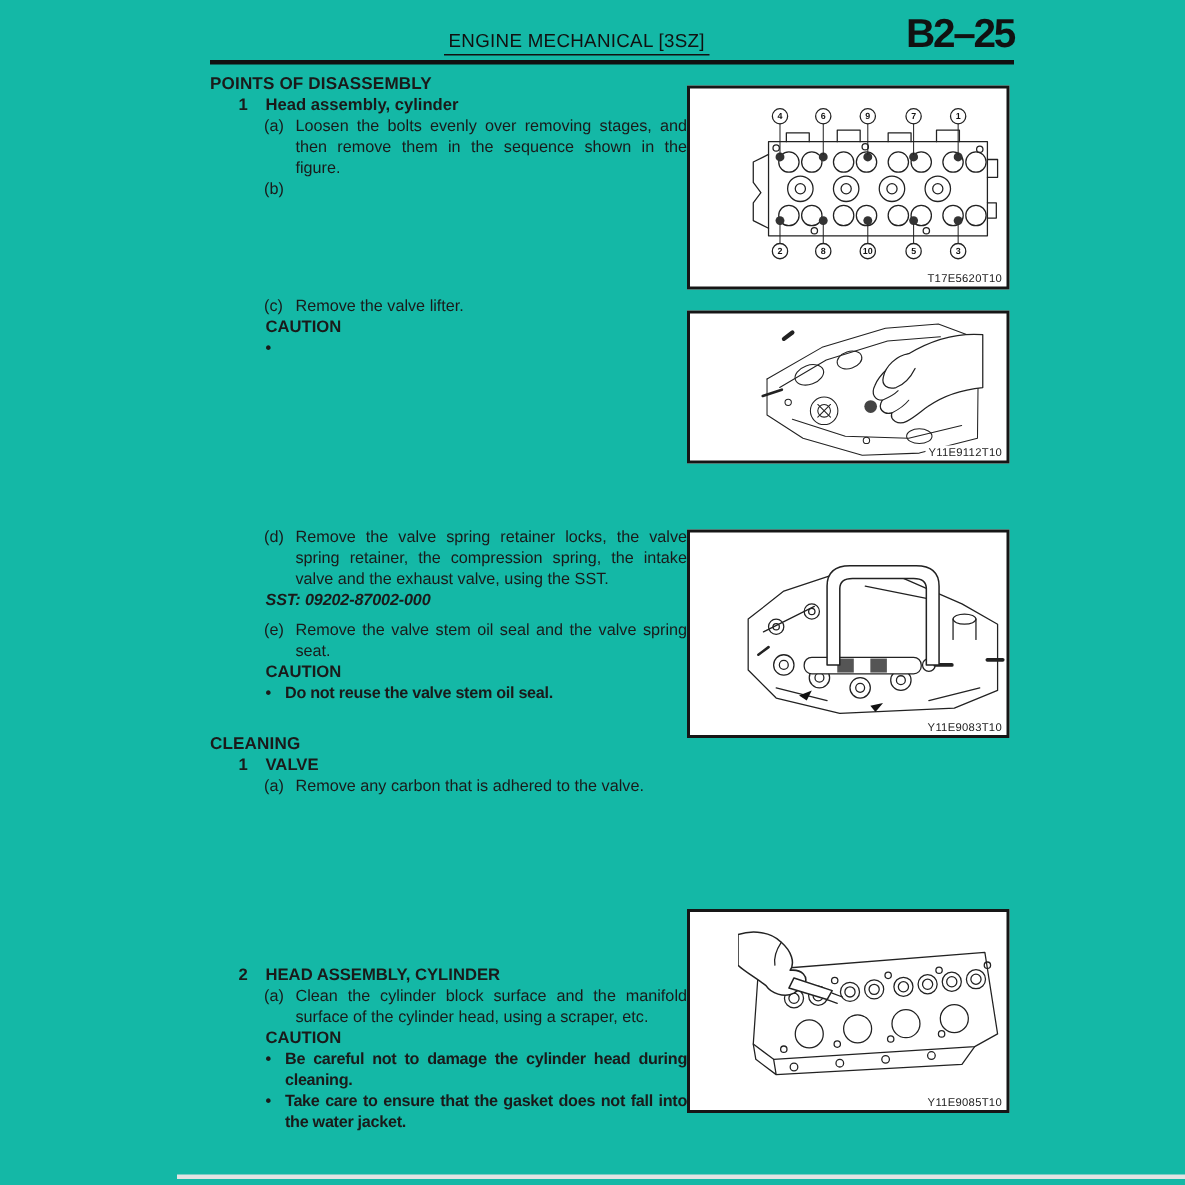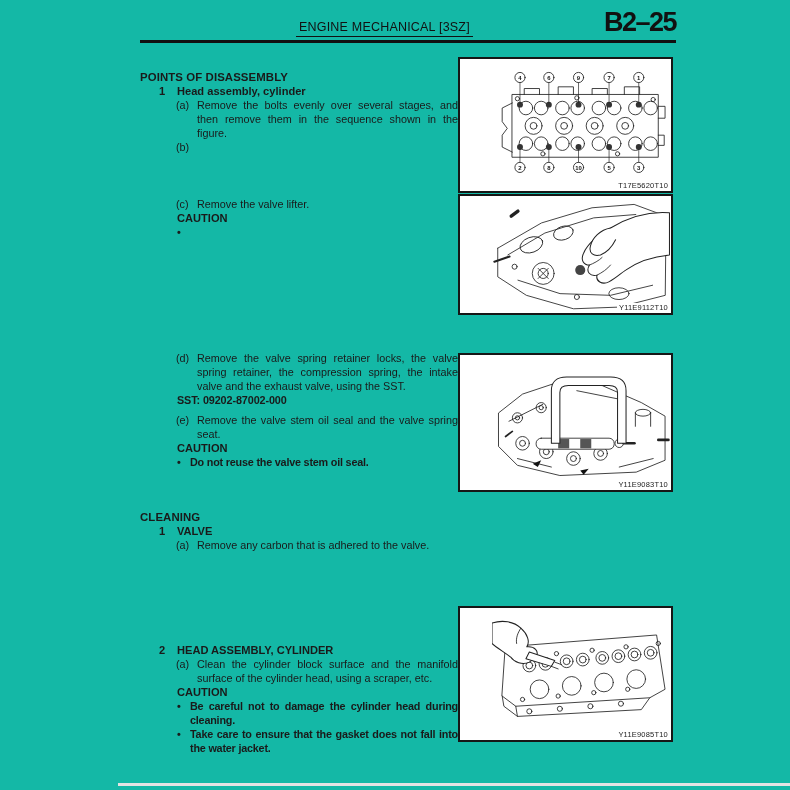--- a/index.html
+++ b/index.html
@@ -9,31 +9,31 @@
   
   .hdr-title{position:absolute;left:296px;top:20px;font-size:12.5px;letter-spacing:.2px;
              padding:0 3px 2px 3px;border-bottom:1.5px solid #111;}
   .hdr-page{position:absolute;left:580px;top:7px;width:96px;text-align:right;
             font-size:27px;font-weight:bold;letter-spacing:-1.5px;}
   .hdr-rule{position:absolute;left:140px;top:40px;width:536px;height:3px;background:#111;}
   .footer-rule{position:absolute;left:118px;top:783px;width:672px;height:3px;background:#e3e3e3;}
 
   
   .tblock{position:absolute;left:140px;width:318px;font-size:10.8px;line-height:14px;color:#1a1a1a;}
-  .sec-heading{font-weight:bold;font-size:11.4px;letter-spacing:.1px;margin-top:21px;}
+  .sec-heading{font-weight:bold;font-size:11.4px;letter-spacing:.1px;}
   .num-item{display:flex;padding-left:19px;font-weight:bold;font-size:11.1px;}
   .num-item .num{width:18px;flex-shrink:0;}
   .step{display:flex;padding-left:36px;}
   .step .step-label{width:21px;flex-shrink:0;}
   .step .step-text{flex:1;text-align:justify;}
   .caution-h{font-weight:bold;padding-left:37px;font-size:11.1px;}
   .bullet{display:flex;padding-left:37px;font-weight:bold;letter-spacing:-.2px;}
   .bullet .bullet-dot{width:13px;flex-shrink:0;}
   .bullet .bullet-text{flex:1;text-align:justify;}
-  .sst{font-weight:bold;padding-left:37px;letter-spacing:-.1px;}
+  .sst{font-weight:bold;padding-left:37px;letter-spacing:-.1px;font-style:italic;}
   .gap6{height:6px;}
 
   
   .fig{position:absolute;left:458px;width:215px;border:2px solid #161616;background:#fff;box-sizing:border-box;padding-left:32px;}
   .fig svg{display:block;width:100%;height:100%;}
   .fig-code{position:absolute;right:3px;bottom:1px;font-size:7.5px;letter-spacing:.2px;color:#222;background:#fff;padding-left:2px;}
   .callout-num{font-size:7px;font-weight:bold;fill:#111;stroke:none;font-family:"Liberation Sans",sans-serif;}
 </style>
 </head>
 <body>
@@ -45,21 +45,21 @@
   <div class="hdr-rule"></div>
 
   <div class="tblock" style="top:49px">
     <div class="sec-heading">POINTS OF DISASSEMBLY</div>
     <div class="num-item">
       <span class="num">1</span>
       <span>Head assembly, cylinder</span>
     </div>
     <div class="step">
       <span class="step-label">(a)</span>
-      <span class="step-text">Remove the bolts evenly over several stages, and then remove them in the sequence shown in the figure.</span>
+      <span class="step-text">Loosen the bolts evenly over removing stages, and then remove them in the sequence shown in the figure.</span>
     </div>
     <div class="step">
       <span class="step-label">(b)</span>
     </div>
   </div>
 
   <div class="tblock" style="top:197px">
     <div class="step">
       <span class="step-label">(c)</span>
       <span class="step-text">Remove the valve lifter.</span>
@@ -192,21 +192,21 @@
         <text class="callout-num" x="33" y="118.5">2</text>
         <text class="callout-num" x="67" y="118.5">8</text>
         <text class="callout-num" x="102" y="118.5">10</text>
         <text class="callout-num" x="138" y="118.5">5</text>
         <text class="callout-num" x="173" y="118.5">3</text>
       </g>
     </svg>
     <span class="fig-code">T17E5620T10</span>
   </div>
 
-  <div class="fig" style="top:194px;height:121px">
+  <div class="fig" style="top:207px;height:102px">
     <svg viewBox="0 0 211 139">
       <g fill="none" stroke="#222" stroke-width="1" stroke-linejoin="round" stroke-linecap="round">
         <path d="M6,62 L58,32 L118,14 L168,10 L206,24"></path>
         <path d="M6,62 L6,96 L40,118 L96,134 L150,132 L205,118 L206,24"></path>
         <path d="M18,70 L62,44 L120,26 L170,22"></path>
         <path d="M30,100 L80,116 L140,118 L190,106"></path>
         <ellipse cx="46" cy="58" rx="14" ry="9" transform="rotate(-20 46 58)"></ellipse>
         <ellipse cx="84" cy="44" rx="12" ry="8" transform="rotate(-18 84 44)"></ellipse>
         <circle cx="60" cy="92" r="13"></circle>
           <circle cx="60" cy="92" r="6"></circle>

